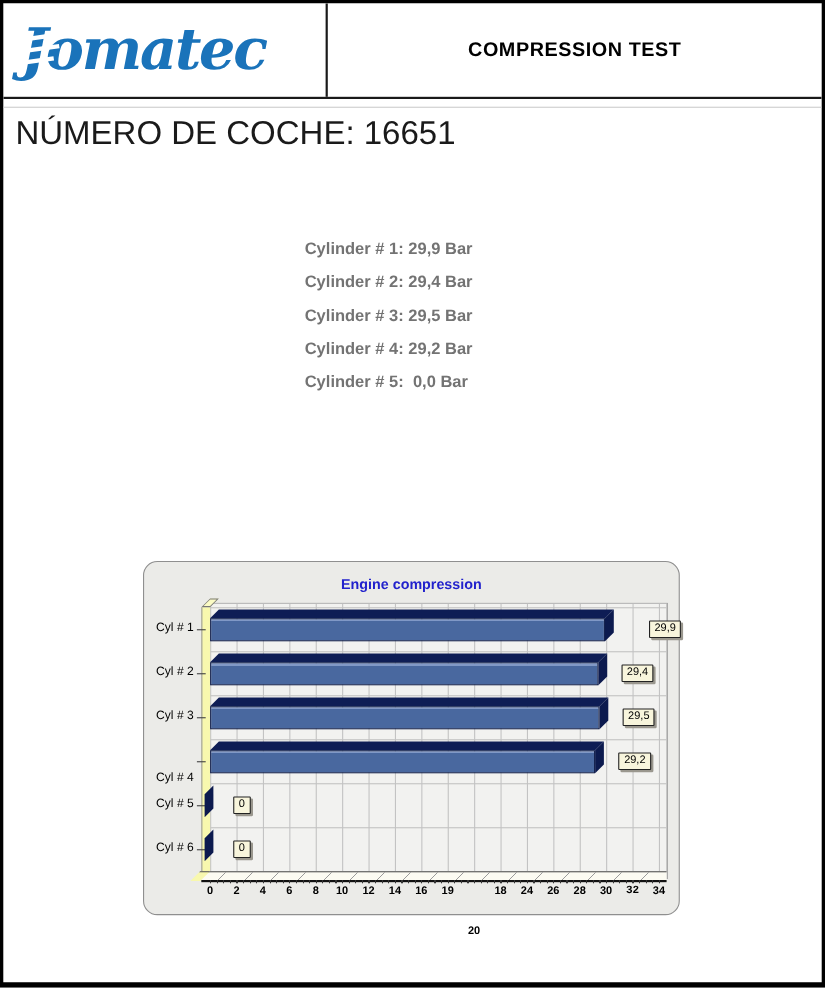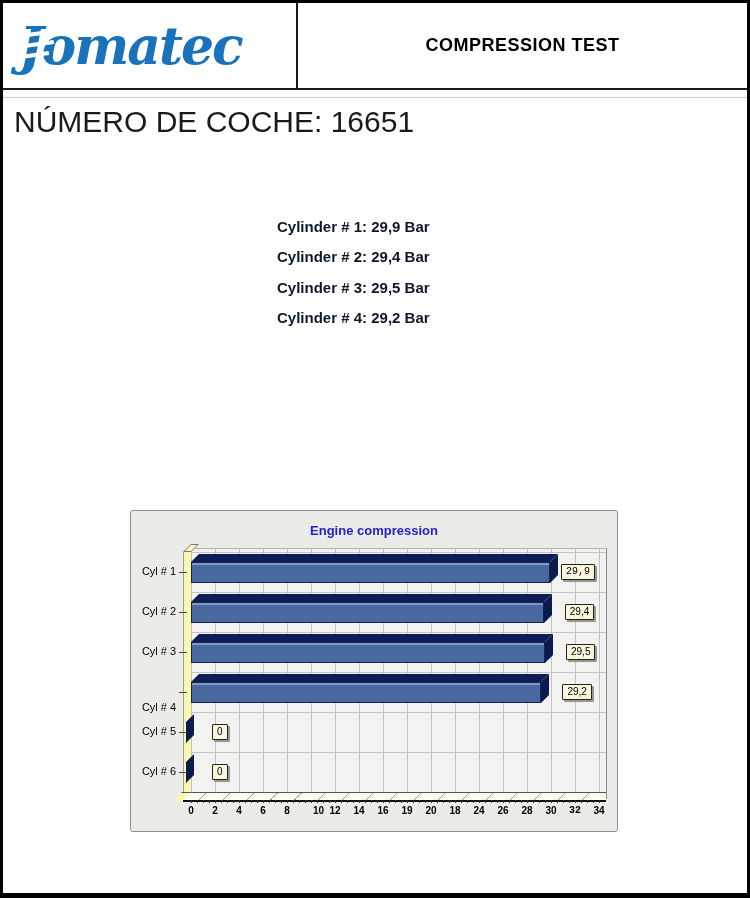--- a/index.html
+++ b/index.html
@@ -22,25 +22,25 @@
   .stripe2{left:5px;top:39px;width:30px;}
   .stripe3{left:2px;top:50px;width:28px;}
   .header-title{
     position:absolute;left:295px;top:0;width:449px;height:85px;
     display:flex;align-items:center;justify-content:center;
     font-weight:bold;font-size:18px;color:#000;letter-spacing:.5px;
   }
   
   .car-heading{position:absolute;left:11px;top:102px;font-size:30px;font-weight:400;color:#1a1a1a;}
   .readings{position:absolute;left:274px;top:209px;}
-  .reading{height:30.3px;line-height:30.3px;font-size:15px;font-weight:bold;color:#0f172a;white-space:pre;}
+  .reading{height:30.3px;line-height:30.3px;font-size:15px;font-weight:bold;color:#737373;white-space:pre;}
   
   .chart{
     position:absolute;left:127px;top:507px;width:488px;height:322px;
-    background:#ebebe8;border:1px solid #8f8f8f;border-radius:3px;box-sizing:border-box;
+    background:#ebebe8;border:1px solid #8f8f8f;border-radius:13px;box-sizing:border-box;
   }
   .chart-title{
     position:absolute;left:0;top:12px;width:100%;text-align:center;
     font-size:13px;font-weight:bold;color:#2222cc;
   }
   .plot{
     position:absolute;left:60px;top:37px;width:415px;height:250px;
     background:#f2f2f0;border-top:1px solid #b5b5b5;border-right:1px solid #8a8a8a;
   }
   .vgrid{position:absolute;top:0;width:1px;height:243px;background:#c3c3c3;}
@@ -79,20 +79,21 @@
   <div class="header-bottom"></div>
   <div class="thin-rule"></div>
 
   <div class="car-heading">NÚMERO DE COCHE: 16651</div>
 
   <div class="readings">
     <div class="reading">Cylinder # 1: 29,9 Bar</div>
     <div class="reading">Cylinder # 2: 29,4 Bar</div>
     <div class="reading">Cylinder # 3: 29,5 Bar</div>
     <div class="reading">Cylinder # 4: 29,2 Bar</div>
+    <div class="reading">Cylinder # 5:  0,0 Bar</div>
   </div>
 
   <div class="chart">
     <div class="chart-title">Engine compression</div>
     <div class="plot">
         <div class="vgrid" style="left: 0px;"></div>
         <div class="vgrid" style="left: 24px;"></div>
         <div class="vgrid" style="left: 48px;"></div>
         <div class="vgrid" style="left: 72px;"></div>
         <div class="vgrid" style="left: 96px;"></div>
@@ -121,39 +122,39 @@
         <div class="floor">
           <div class="floor-hatch"></div>
         </div>
         <div class="floor-cap"></div>
         <div class="minor-ticks"></div>
         <div class="xtick-label" style="left: -13px;">0</div>
         <div class="xtick-label" style="left: 11px;">2</div>
         <div class="xtick-label" style="left: 35px;">4</div>
         <div class="xtick-label" style="left: 59px;">6</div>
         <div class="xtick-label" style="left: 83px;">8</div>
-        <div class="xtick-label" style="left: 107px; text-align: right;">10</div>
+        <div class="xtick-label" style="left: 107px;">10</div>
         <div class="xtick-label" style="left: 131px;">12</div>
         <div class="xtick-label" style="left: 155px;">14</div>
         <div class="xtick-label" style="left: 179px;">16</div>
         <div class="xtick-label" style="left: 203px;">19</div>
-        <div class="xtick-label" style="left: 227px;">20</div>
+        <div class="xtick-label" style="left: 227px; margin-top: 36px;">20</div>
         <div class="xtick-label" style="left: 251px;">18</div>
         <div class="xtick-label" style="left: 275px;">24</div>
         <div class="xtick-label" style="left: 299px;">26</div>
         <div class="xtick-label" style="left: 323px;">28</div>
         <div class="xtick-label" style="left: 347px;">30</div>
         <div class="xtick-label" style="left: 371px; font-family: Liberation Mono, monospace;">32</div>
         <div class="xtick-label" style="left: 395px;">34</div>
         <div class="ylabel" style="top: 16px;">Cyl # 1</div>
         <div class="ytick" style="top: 23px;"></div>
         <div class="bar-top" style="left: 0px; top: 5px; width: 358.8px;"></div>
         <div class="bar-face" style="left: 0px; top: 13px; width: 358.8px;"></div>
         <div class="bar-side" style="left: 358.8px; top: 13px;"></div>
-        <div class="mark" style="left: 370px; top: 15px; font-family: Liberation Mono, monospace;">29,9</div>
+        <div class="mark" style="left: 399px; top: 15px;">29,9</div>
         <div class="ylabel" style="top: 56px;">Cyl # 2</div>
         <div class="ytick" style="top: 63px;"></div>
         <div class="bar-top" style="left: 0px; top: 45px; width: 352.8px;"></div>
         <div class="bar-face" style="left: 0px; top: 53px; width: 352.8px;"></div>
         <div class="bar-side" style="left: 352.8px; top: 53px;"></div>
         <div class="mark" style="left: 373.8px; top: 55px;">29,4</div>
         <div class="ylabel" style="top: 96px;">Cyl # 3</div>
         <div class="ytick" style="top: 103px;"></div>
         <div class="bar-top" style="left: 0px; top: 85px; width: 354px;"></div>
         <div class="bar-face" style="left: 0px; top: 93px; width: 354px;"></div>

